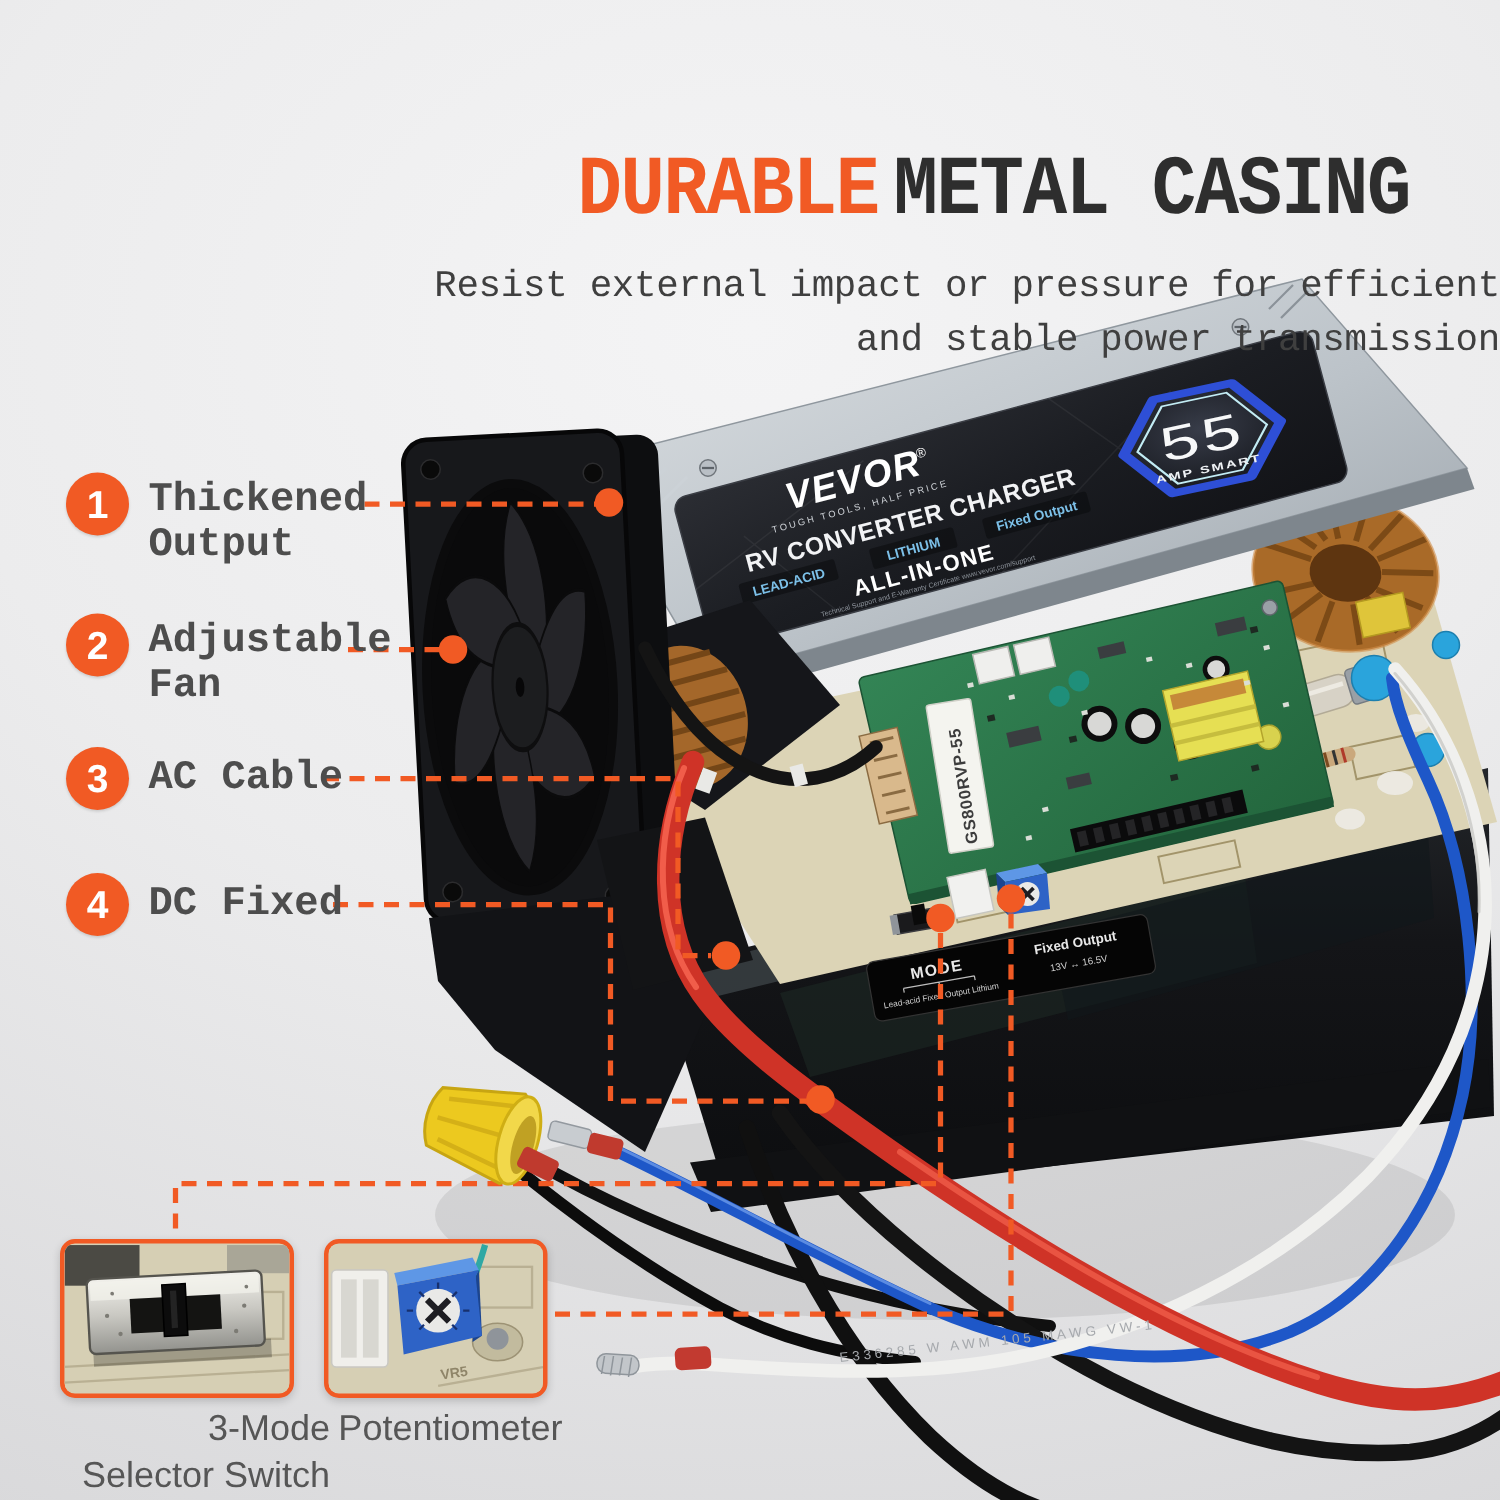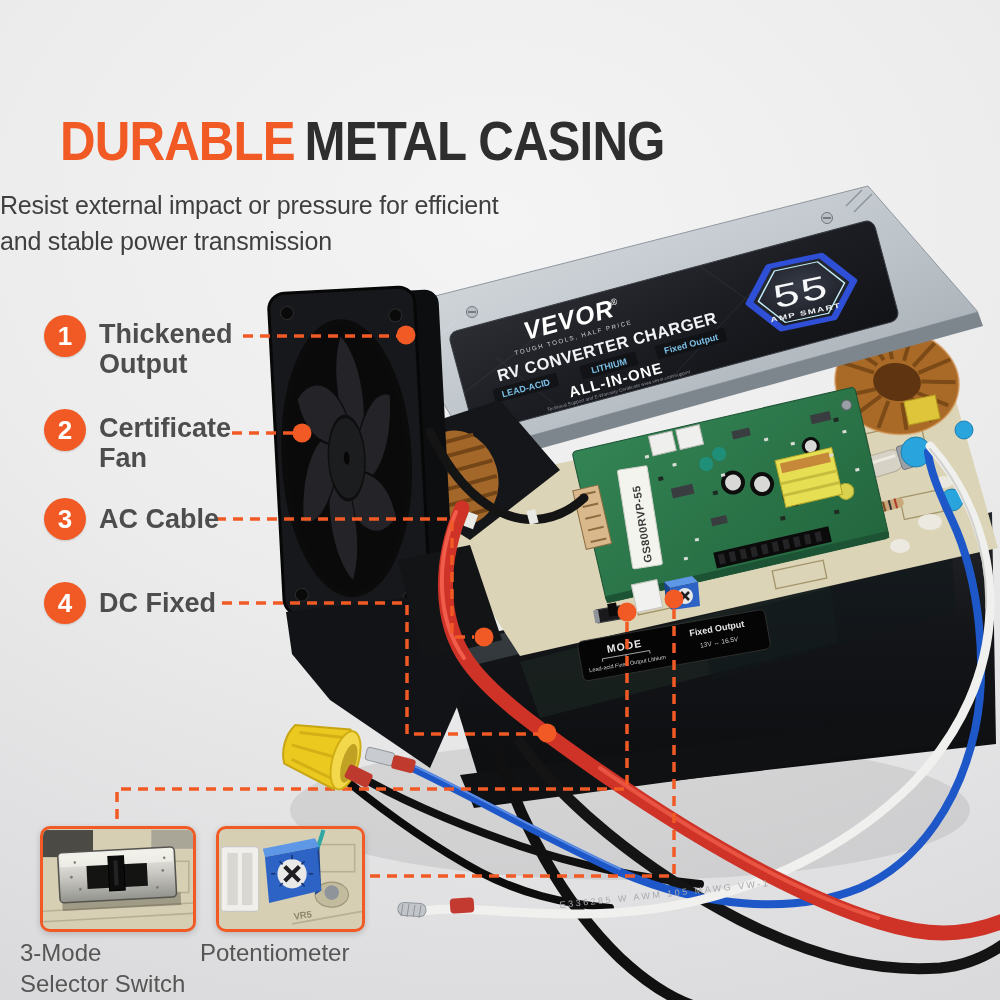--- a/index.html
+++ b/index.html
@@ -1,32 +1,32 @@
 <!DOCTYPE html>
 <html><head>
 <meta charset="utf-8">
 <style>
   html,body{margin:0;padding:0;background:#e7e7e8;font-family:"Liberation Sans",sans-serif;}
   .stage{position:relative;width:1000px;height:1000px;margin:0 auto;overflow:hidden;
     background:radial-gradient(ellipse 120% 90% at 50% 22%, #f4f4f5 0%, #ececed 45%, #d8d8da 100%);}
   .photo-svg,.anno-svg{position:absolute;left:0;top:0;width:1000px;height:1000px;}
-  .hdr{position:absolute;left:0;top:108px;width:100%;text-align:left;}
+  .hdr{position:absolute;left:0;top:95px;width:100%;text-align:right;font-family:Liberation Mono, monospace;}
   .title{font-size:56px;font-weight:800;letter-spacing:-1px;color:#2e2e2e;transform:scaleX(.88);transform-origin:center;white-space:nowrap;margin:0;}
   .title .acc{color:#f15a24;margin-right:.2em;}
   .subtitle{margin:14px auto 14px;font-size:25px;line-height:1.44;color:#3f3f3f;letter-spacing:-.2px;}
   .callout{position:absolute;display:flex;align-items:flex-start;gap:13px;}
   .num{width:42px;height:42px;border-radius:50%;background:#f15a24;color:#fff;font-size:26px;font-weight:bold;
        display:flex;align-items:center;justify-content:center;flex:0 0 auto;box-shadow:0 1px 2px rgba(0,0,0,.15);}
-  .clbl{font-size:27px;font-weight:bold;color:#4d4d4d;line-height:30px;padding-top:4px;}
+  .clbl{font-size:27px;font-weight:bold;color:#4d4d4d;line-height:30px;padding-top:4px;font-family:Liberation Mono, monospace;}
   .clbl div:empty{display:none;}
   .callout.single{align-items:center;}
   .callout.single .clbl{padding-top:0;}
   .inset{position:absolute;width:150px;height:100px;border:3px solid #f15a24;border-radius:10px;overflow:hidden;background:#d6cfb4;box-shadow:0 2px 6px rgba(0,0,0,.18);}
   .inset svg{display:block;width:100%;height:100%;}
-  .inset-label{position:absolute;text-align:left;font-size:24px;color:#565656;line-height:1.28;}
+  .inset-label{position:absolute;text-align:right;font-size:24px;color:#565656;line-height:1.28;}
 </style>
 </head>
 <body>
 
 <div class="stage">
 
   <svg class="photo-svg" viewBox="0 0 1000 1000">
     <defs>
       <linearGradient id="plateGrad" x1="0" y1="0" x2="1" y2="1">
         <stop offset="0" stop-color="#dde1e4"></stop>
@@ -410,21 +410,21 @@
   <div class="callout" style="left:44px;top:315px;">
     <div class="num">1</div>
     <div class="clbl">
       <div>Thickened</div>
       <div>Output</div>
     </div>
   </div>
   <div class="callout" style="left:44px;top:409px;">
     <div class="num">2</div>
     <div class="clbl">
-      <div>Certificate</div>
+      <div>Adjustable</div>
       <div>Fan</div>
     </div>
   </div>
   <div class="callout single" style="left:44px;top:498px;">
     <div class="num">3</div>
     <div class="clbl">
       <div>AC Cable</div>
 
     </div>
   </div>

